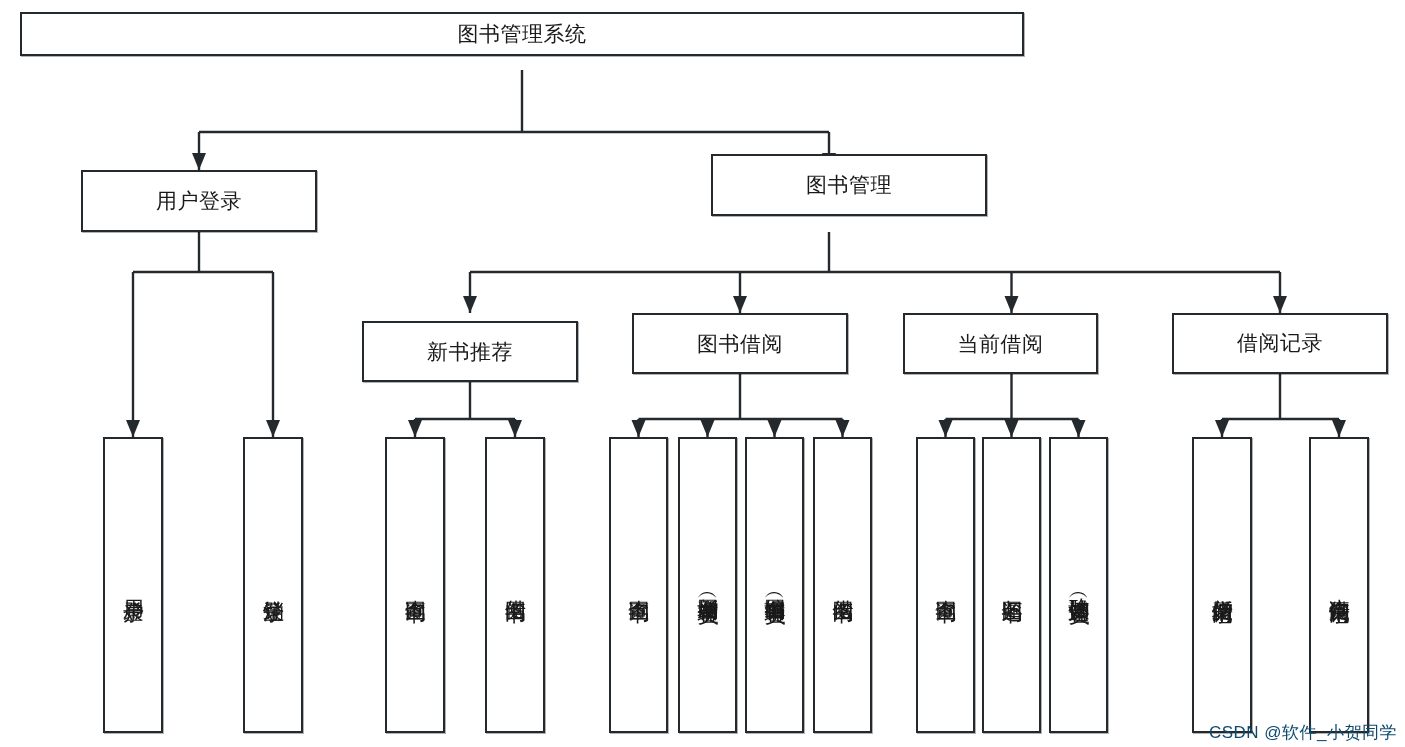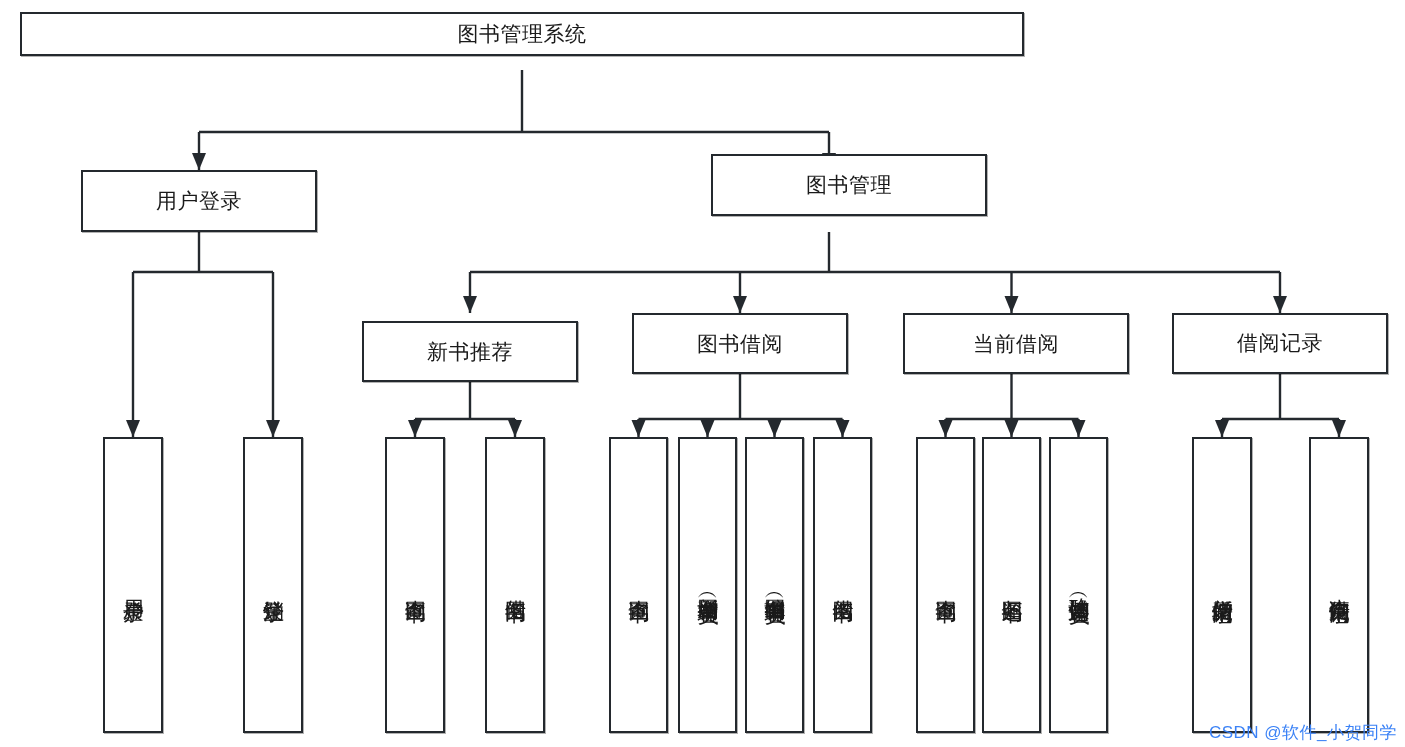--- a/index.html
+++ b/index.html
@@ -70,21 +70,21 @@
   }
   .conn-arrow {
     fill: #24292e;
     stroke: none;
   }
   .watermark {
     position: absolute;
     right: 8px;
     bottom: 3px;
     font-size: 17px;
-    color: #3b82f6;
+    color: #0c4a6e;
     white-space: nowrap;
     letter-spacing: 0.5px;
   }
 </style>
 </head>
 <body>
 
 <div id="diagram-root">
 
   <svg class="connectors" viewBox="0 0 1405 747" width="1405" height="747" id="connector-svg">
@@ -151,21 +151,21 @@
       </div>
       <div class="node-box" style="left: 711px; top: 154px; width: 276px; height: 62px;">
         <div class="node-label-h">图书管理</div>
       </div>
       <div class="node-box" style="left: 362px; top: 313px; width: 216px; height: 61px; margin-top: 8px;">
         <div class="node-label-h">新书推荐</div>
       </div>
       <div class="node-box" style="left: 632px; top: 313px; width: 216px; height: 61px;">
         <div class="node-label-h">图书借阅</div>
       </div>
-      <div class="node-box" style="left: 903px; top: 313px; width: 226px; height: 61px; padding-left: 48px;">
+      <div class="node-box" style="left: 903px; top: 313px; width: 195px; height: 61px; padding-left: 48px;">
         <div class="node-label-h">当前借阅</div>
       </div>
       <div class="node-box" style="left: 1172px; top: 313px; width: 216px; height: 61px; font-family: Liberation Serif, serif;">
         <div class="node-label-h">借阅记录</div>
       </div>
       <div class="node-box" style="left: 103px; top: 437px; width: 60px; height: 296px;">
         <div class="node-label-v">用户登录</div>
       </div>
       <div class="node-box" style="left: 243px; top: 437px; width: 60px; height: 296px;">
         <div class="node-label-v">注销登录</div>

